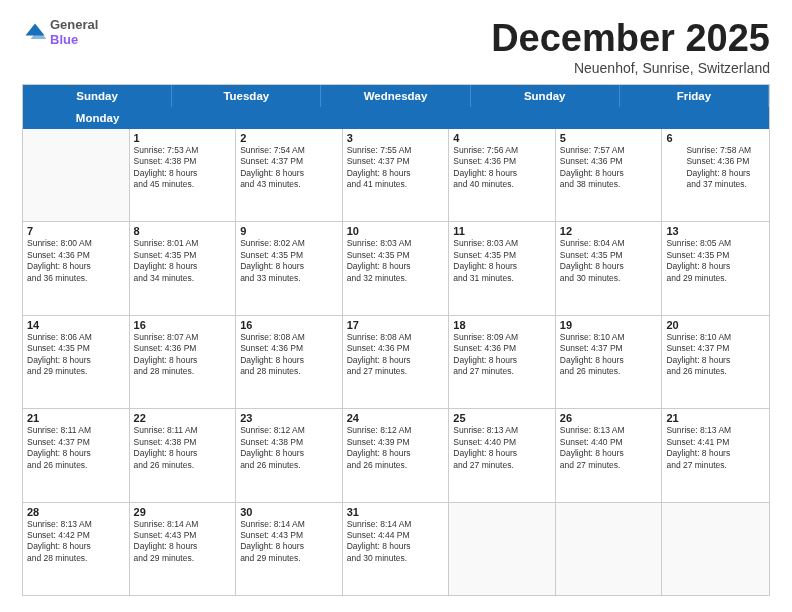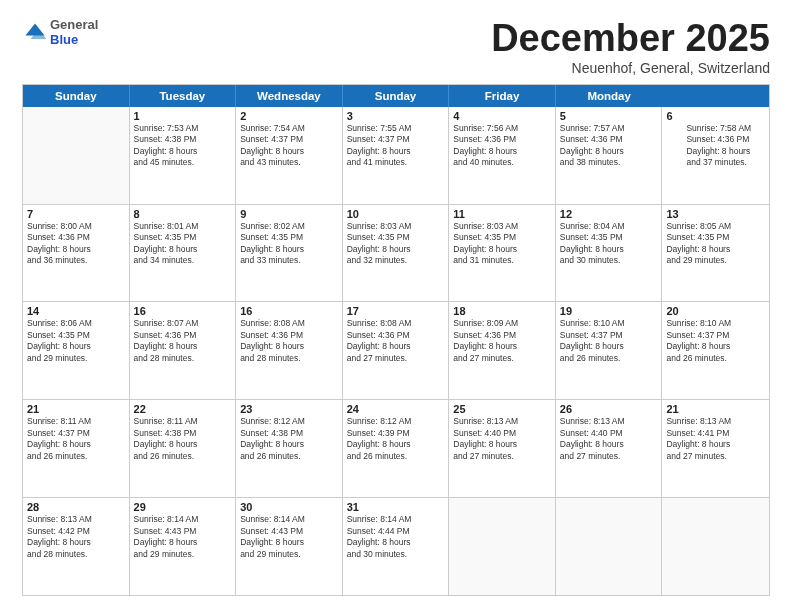--- a/index.html
+++ b/index.html
@@ -27,21 +27,21 @@
       display: flex;
       align-items: center;
       gap: 2px;
     }
     .logo-text {
       font-size: 13px;
       font-weight: bold;
       line-height: 1.15;
     }
     .logo-text .general { color: #555; }
-    .logo-text .blue { color: #1d4ed8; }
+    .logo-text .blue { color: #8b5cf6; }
     .logo-icon {
       width: 26px;
       height: 26px;
     }
     .title-block {
       text-align: right;
     }
     .month-title {
       font-size: 38px;
       font-weight: bold;
@@ -53,21 +53,21 @@
       color: #444;
     }
     .calendar {
       flex: 1;
       display: flex;
       flex-direction: column;
       border: 1px solid #ccc;
     }
     .cal-header {
       display: grid;
-      grid-template-columns: repeat(7, 1fr);
+      grid-template-columns: repeat(5, 1fr);
       background: #1a6fba;
     }
     .cal-header-cell {
       color: #fff;
       font-size: 11.5px;
       font-weight: bold;
       text-align: center;
       padding: 5px 2px;
       border-right: 1px solid #3a8fd4;
     }
@@ -118,21 +118,21 @@
         <polygon points="15,4 26,18 4,18" fill="#1a6fba"></polygon>
         <polygon points="19,10 28,22 10,22" fill="#1a6fba" opacity="0.5"></polygon>
       </svg>
       <div class="logo-text">
         <span class="general">General</span><br>
         <span class="blue">Blue</span>
       </div>
     </div>
     <div class="title-block">
       <div class="month-title">December 2025</div>
-      <div class="location">Neuenhof, General, Switzerland</div>
+      <div class="location">Neuenhof, Sunrise, Switzerland</div>
     </div>
   </div>
 
   <div class="calendar">
     <div class="cal-header">
       <div class="cal-header-cell">Sunday</div>
       <div class="cal-header-cell">Tuesday</div>
       <div class="cal-header-cell">Wednesday</div>
       <div class="cal-header-cell">Sunday</div>
       <div class="cal-header-cell">Friday</div>

